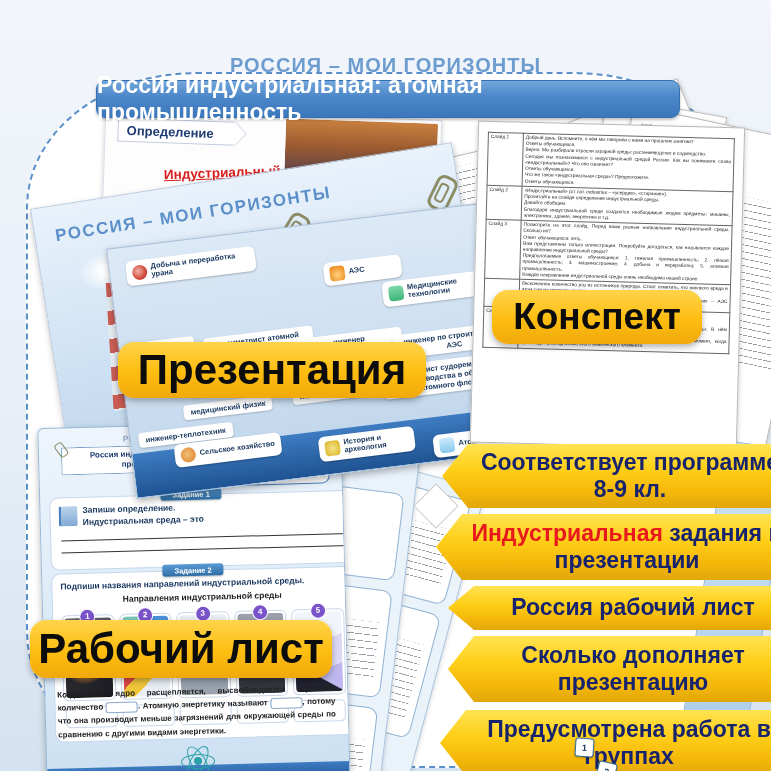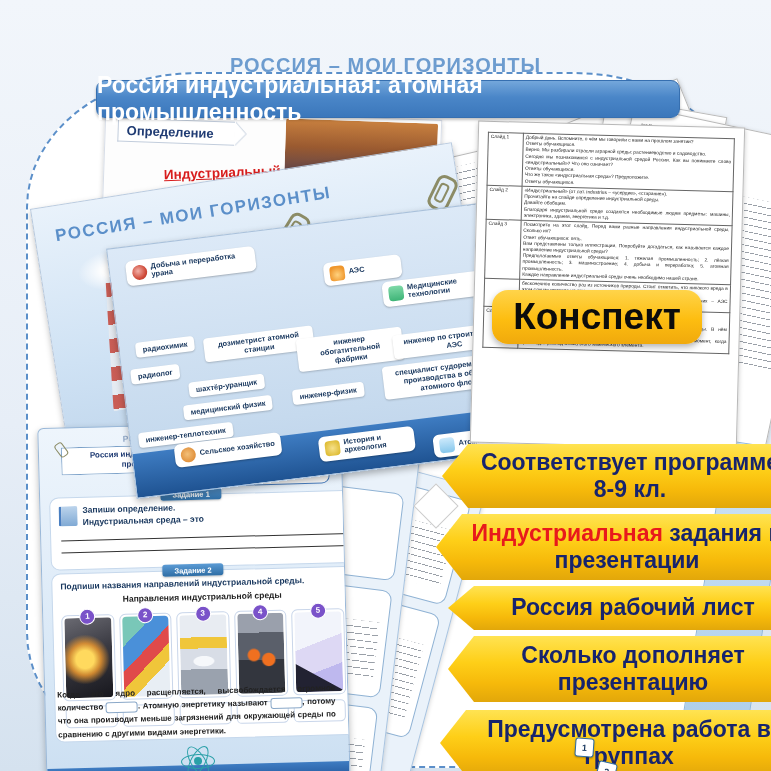--- a/index.html
+++ b/index.html
@@ -254,20 +254,21 @@
     <div class="abs catchip b2">
       <span class="icon16 ic-hist"></span>
       <span class="txt">История и археология</span>
     </div>
     <div class="abs catchip b3">
       <span class="icon16 ic-fleet"></span>
       <span class="txt">Атомный флот</span>
     </div>
   </div>
 
+  <div class="abs biglabel lbl-pres">Презентация</div>
 
   <div class="abs page kback-top"></div>
   <div class="abs page kback-top2"></div>
   <div class="abs page kback-left">
     <div class="lines kb-lines"></div>
   </div>
   <div class="abs page kback-right">
     <div class="kfrag">ной промышленности
 в проектировании
 «Росатом» предлагает
@@ -411,20 +412,21 @@
       <span class="orbit o3"></span>
       <span class="nucleus"></span>
     </div>
     <div class="abs wfooter"></div>
   </div>
 
   <div class="abs pbadge pb1">1</div>
   <div class="abs pbadge pb2">2</div>
   <div class="abs pbadge pb3">3</div>
 
+  <div class="abs biglabel lbl-work">Рабочий лист</div>
 
   <div class="abs bluepage"></div>
   <div class="abs whitebit"></div>
   <div class="abs feature f1">
     <span><span class="red"></span><span>Соответствует программе 8-9 кл.</span></span>
   </div>
   <div class="abs feature f2">
     <span><span class="red">Индустриальная</span><span> задания в презентации</span></span>
   </div>
   <div class="abs feature f3">

